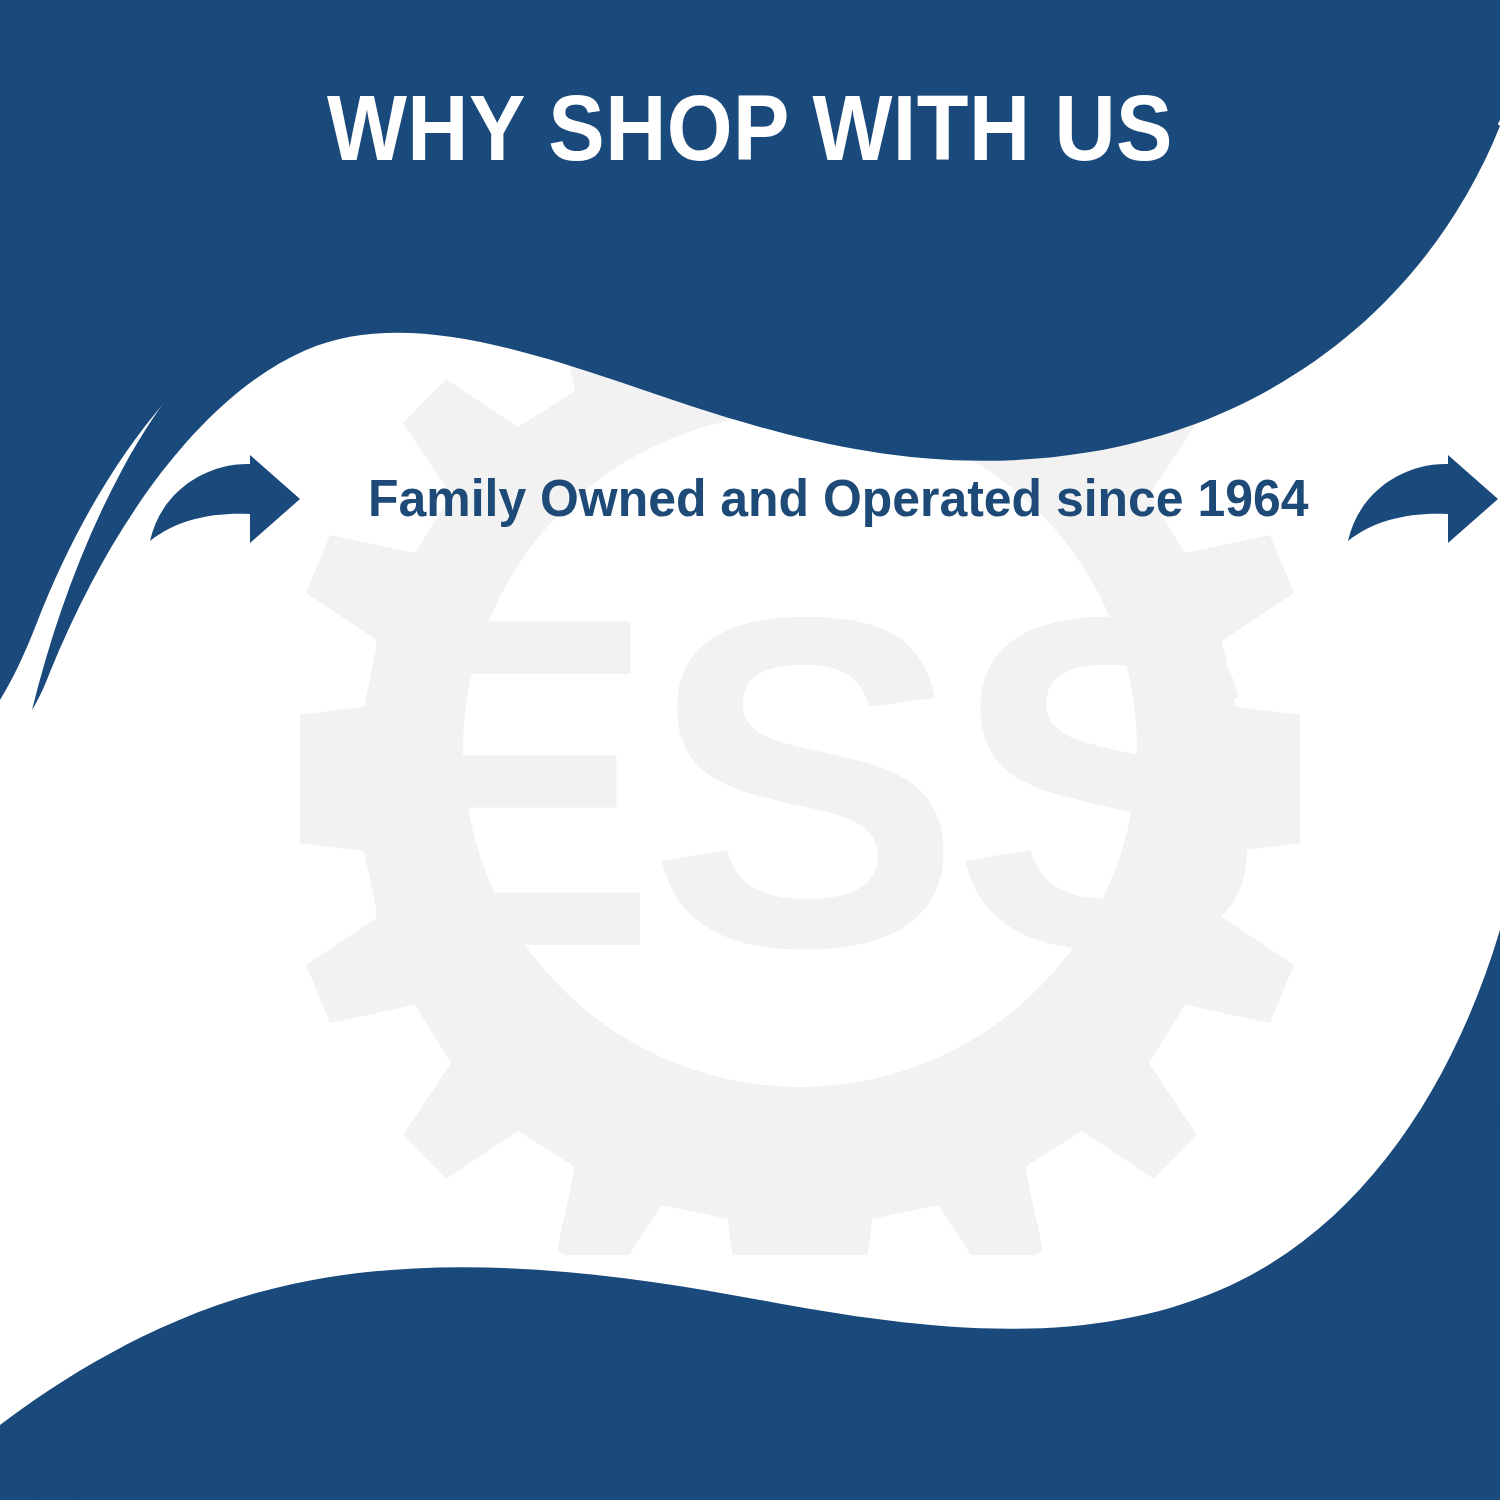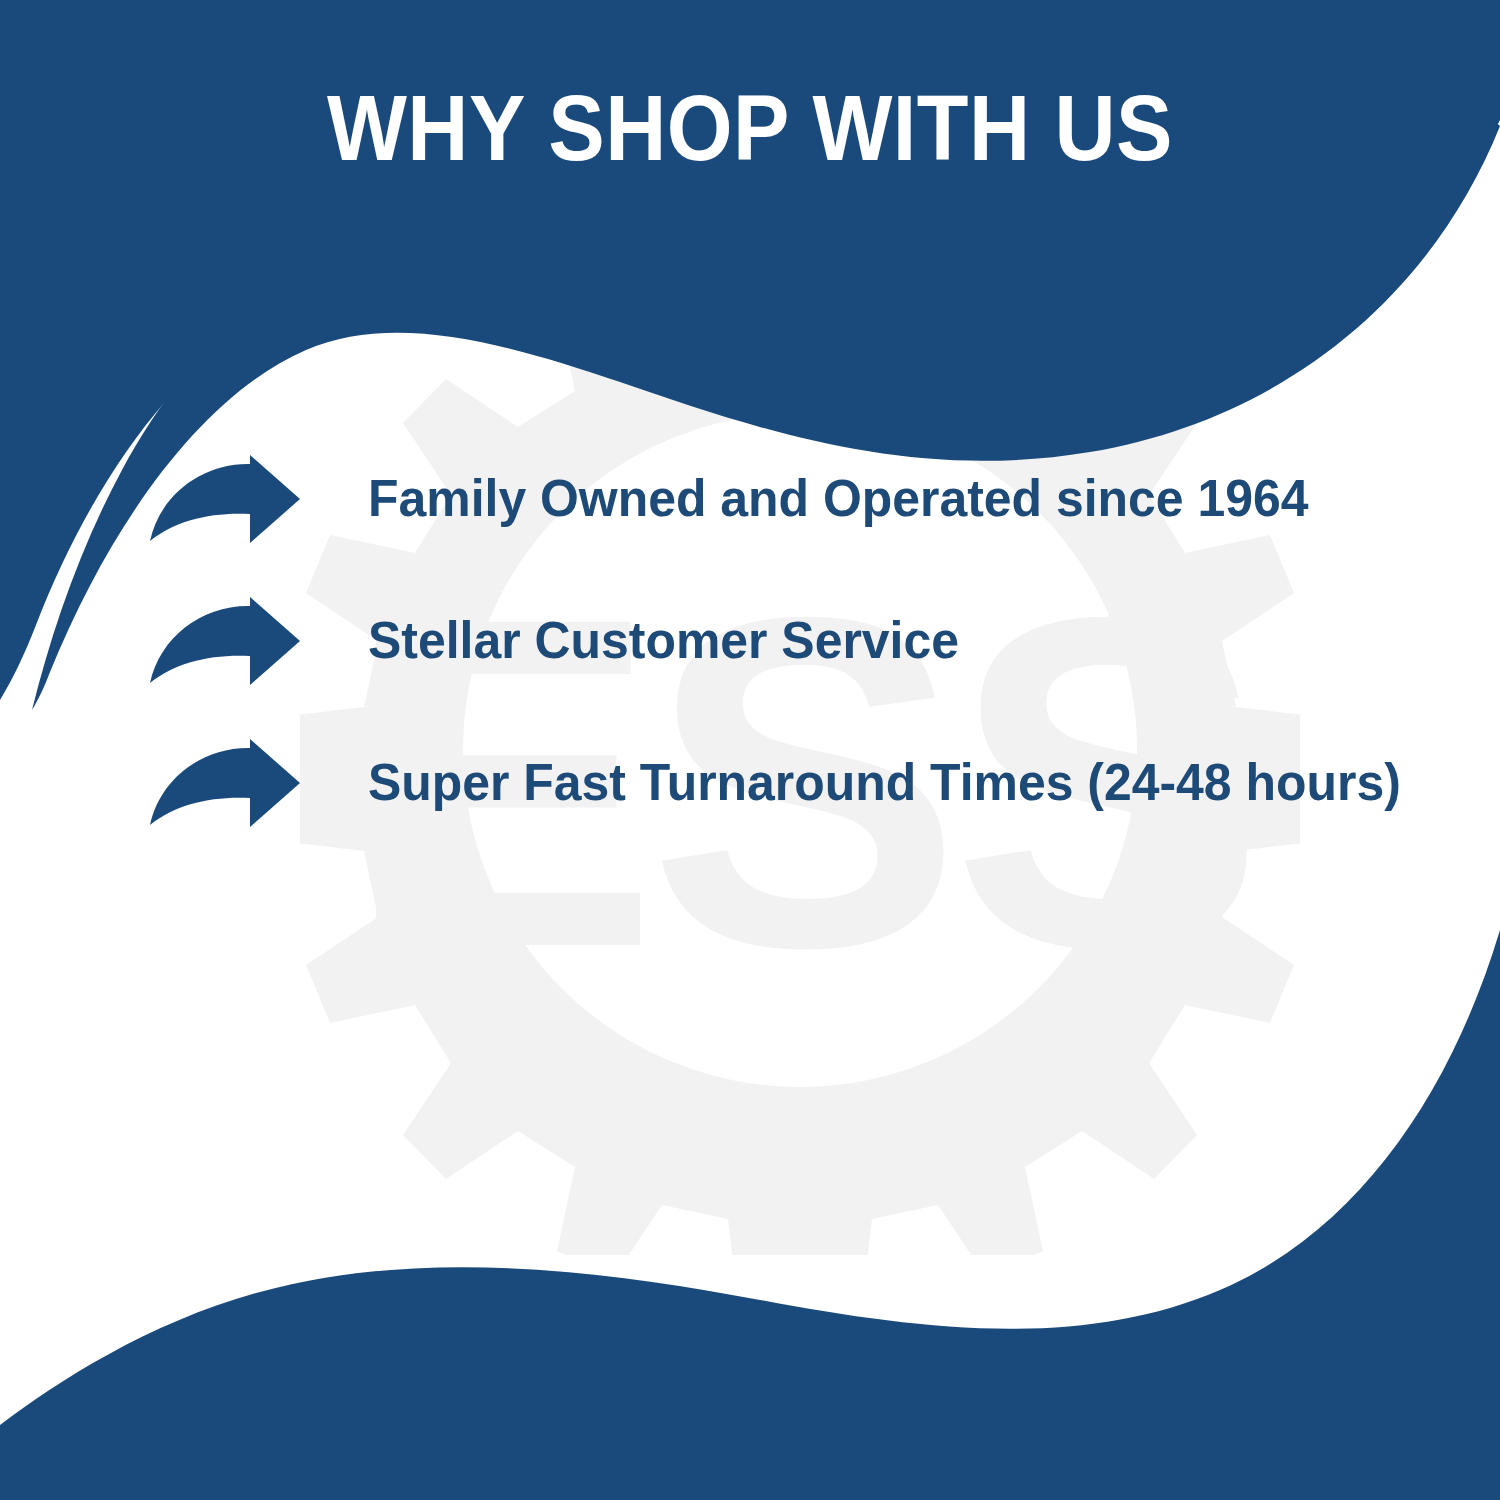--- a/index.html
+++ b/index.html
@@ -56,21 +56,21 @@
     white-space: nowrap;
   }
 
   
   #benefits-list {
     position: absolute;
     top: 428px;
     left: 150px;
     width: 1300px;
     display: flex;
-    flex-direction: column;
+    flex-direction: row;
   }
 
   .benefit-row {
     height: 142px;
     display: flex;
     align-items: center;
   }
 
   .benefit-arrow {
     flex: 0 0 auto;

